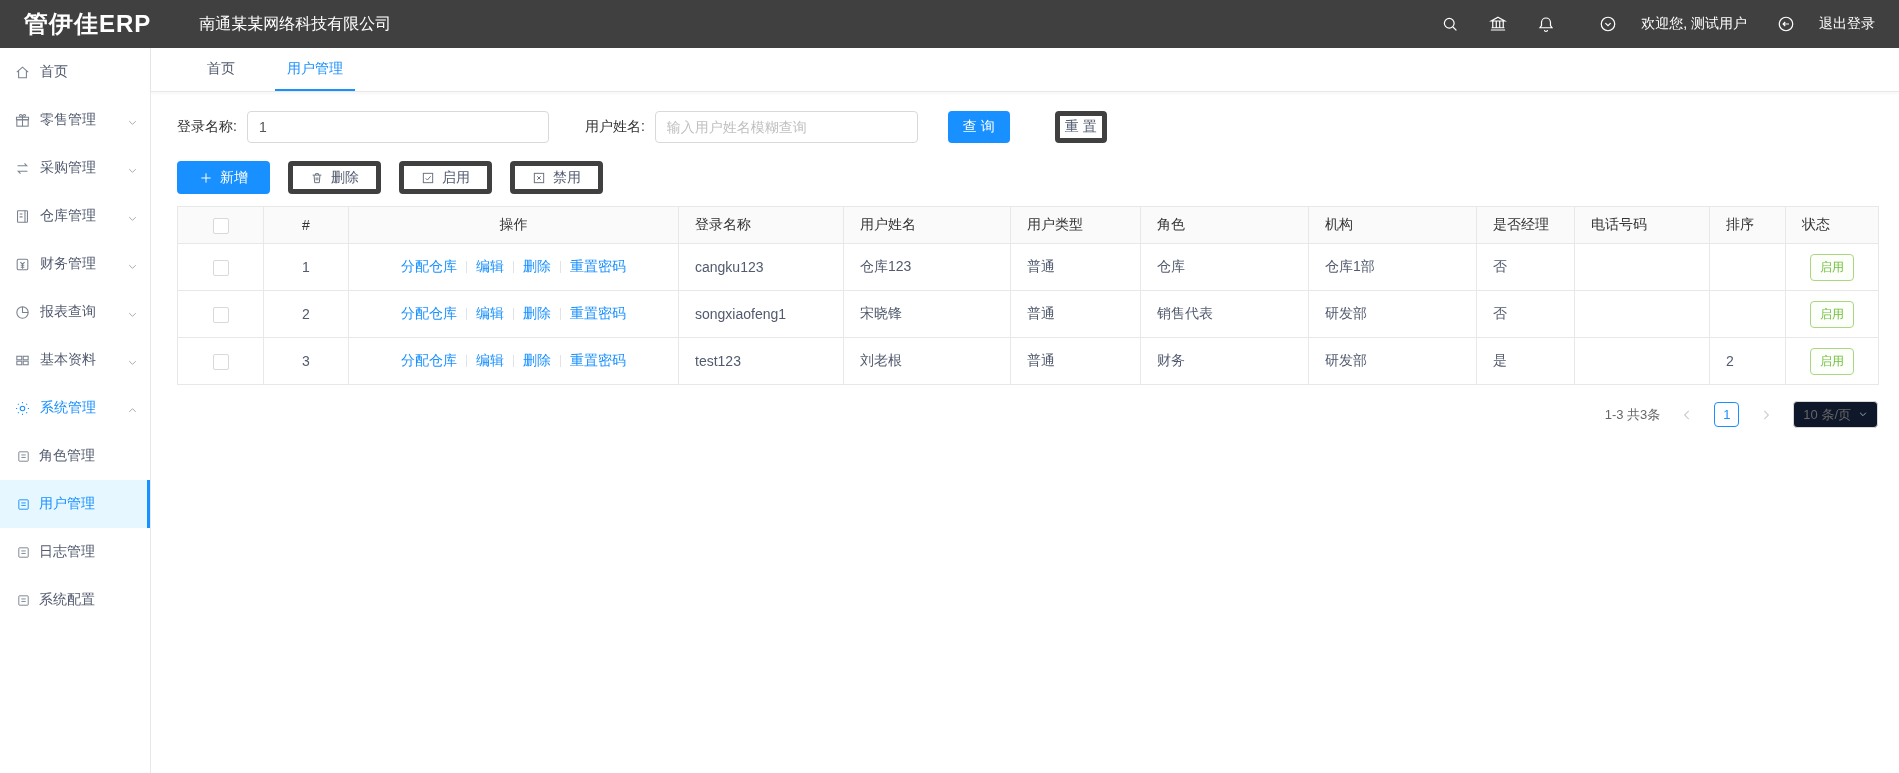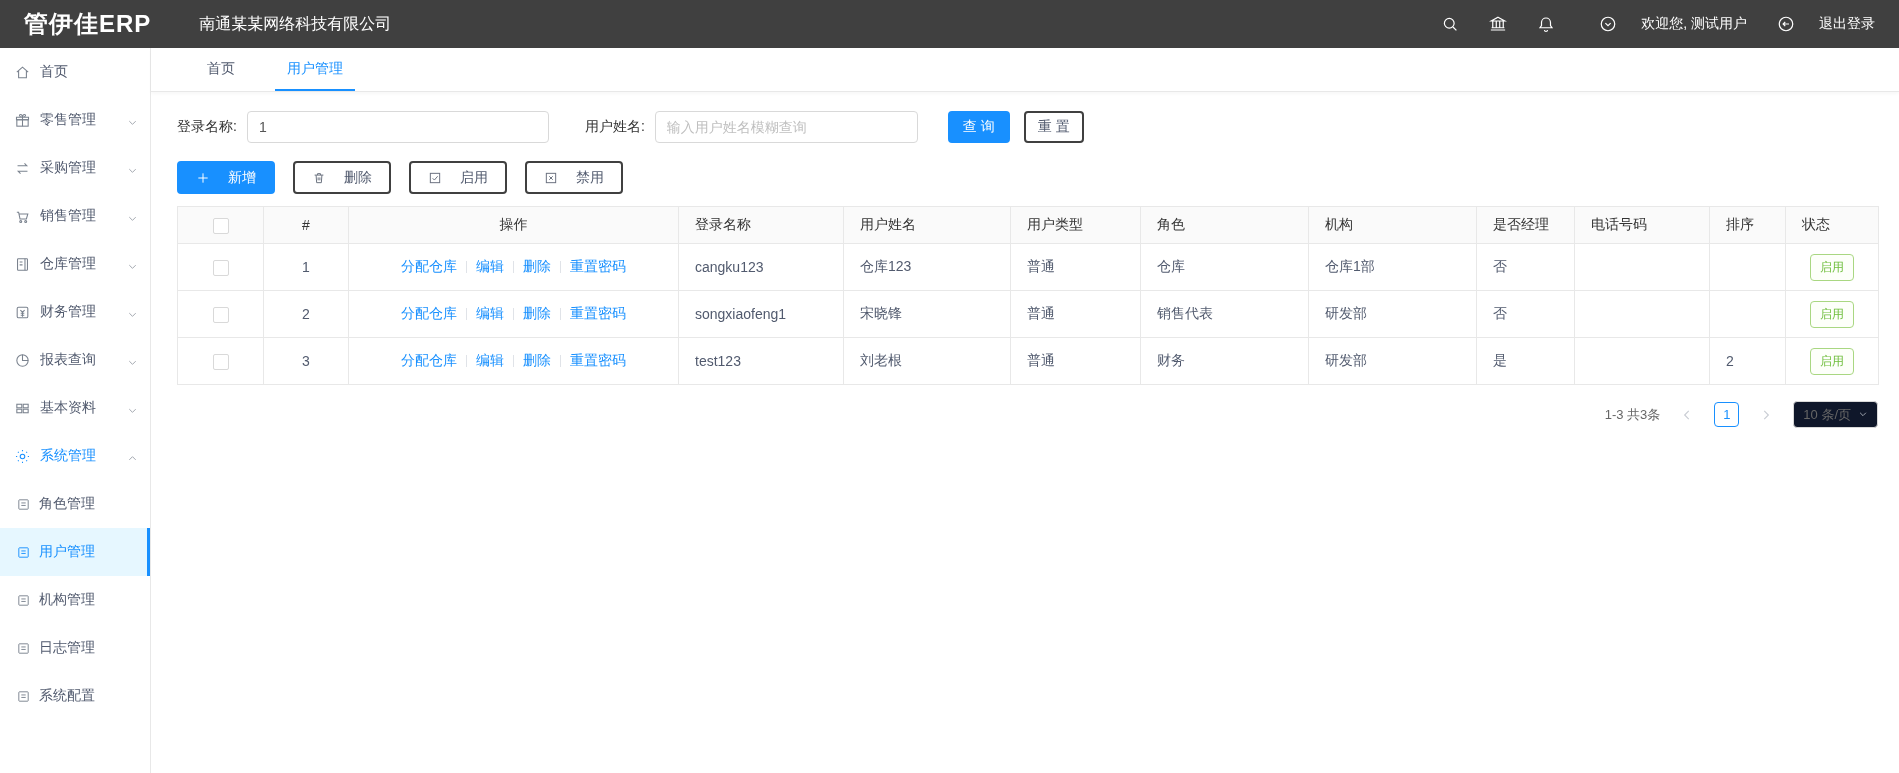--- a/index.html
+++ b/index.html
@@ -48,29 +48,29 @@
   
   .content { padding:19px 0 0 26px; }
 
   .filter-row { display:flex; align-items:center; }
   .flabel { font-size:14px; color:#333; margin-right:10px; }
   .finput { height:32px; border:1px solid #d9d9d9; border-radius:4px; padding:0 11px;
     font-size:14px; color:#555; outline:none; font-family:inherit; }
   .finput::placeholder { color:#bfbfbf; }
   .input-login { width:302px; margin-right:36px; }
   .input-name  { width:263px; margin-right:30px; }
-  .btn { height:32px; border-radius:4px; font-size:14px; cursor:pointer; border:2px solid #404040;
+  .btn { height:32px; border-radius:4px; font-size:14px; cursor:pointer; border:5px solid #404040;
     background:#fff; color:#515a6e; display:inline-flex; align-items:center; justify-content:center;
     font-family:inherit; }
   .btn-primary { background:#1890ff; border-color:#1890ff; color:#fff; }
   .btn-search { width:62px; margin-right:14px; }
-  .btn-reset  { width:60px; }
+  .btn-reset  { width:52px;margin-left:31px; }
 
   .toolbar { margin-top:18px; display:flex; align-items:center; gap:18px; }
-  .tbtn { height:33px; padding:0 17px; gap:18px; }
+  .tbtn { height:33px; padding:0 17px; gap:7px; }
   .tbtn .bicon { width:14px; height:14px; display:inline-flex; }
   .tbtn .bicon svg { width:14px; height:14px; fill:none; stroke-width:1.7; }
   .tbtn.white .bicon svg { stroke:#6b7280; }
   .tbtn.blue  .bicon svg { stroke:#fff; }
 
   
   .table-wrap { margin-top:12px; width:1701px; }
   table { border-collapse:collapse; width:1701px; table-layout:fixed; font-size:14px; }
   th, td { border:1px solid #e8e8e8; color:#515a6e; font-weight:normal; }
   th { height:37px; background:#fafafa; text-align:left; padding-left:16px; color:#333; }
@@ -175,35 +175,20 @@
           </svg>
       </span>
       <span>采购管理</span>
       <span class="chev">
         <svg viewBox="0 0 24 24">
             <path d="M5 9l7 7 7-7"></path>
           </svg>
       </span>
     </div>
 
-    <div class="menu-item">
-      <span class="micon">
-        <svg viewBox="0 0 24 24">
-            <circle cx="9.5" cy="19" r="1.4"></circle>
-            <circle cx="16.5" cy="19" r="1.4"></circle>
-            <path d="M4 6h2.5l2 9.5h9l2-7H7.5"></path>
-          </svg>
-      </span>
-      <span>销售管理</span>
-      <span class="chev">
-        <svg viewBox="0 0 24 24">
-            <path d="M5 9l7 7 7-7"></path>
-          </svg>
-      </span>
-    </div>
 
     <div class="menu-item">
       <span class="micon">
         <svg viewBox="0 0 24 24">
             <rect x="5" y="4" width="14" height="16" rx="1"></rect>
             <path d="M15.5 4v16 M8 8.5h4 M8 12.5h4"></path>
           </svg>
       </span>
       <span>仓库管理</span>
       <span class="chev">
@@ -289,29 +274,20 @@
     <div class="submenu-item active">
       <span class="micon">
         <svg viewBox="0 0 24 24">
             <rect x="4.5" y="4.5" width="15" height="15" rx="1"></rect>
             <path d="M8.5 9.5h7 M8.5 13.5h7"></path>
           </svg>
       </span>
       <span>用户管理</span>
     </div>
 
-    <div class="submenu-item">
-      <span class="micon">
-        <svg viewBox="0 0 24 24">
-            <rect x="4.5" y="4.5" width="15" height="15" rx="1"></rect>
-            <path d="M8.5 9.5h7 M8.5 13.5h7"></path>
-          </svg>
-      </span>
-      <span>机构管理</span>
-    </div>
 
     <div class="submenu-item">
       <span class="micon">
         <svg viewBox="0 0 24 24">
             <rect x="4.5" y="4.5" width="15" height="15" rx="1"></rect>
             <path d="M8.5 9.5h7 M8.5 13.5h7"></path>
           </svg>
       </span>
       <span>日志管理</span>
     </div>

